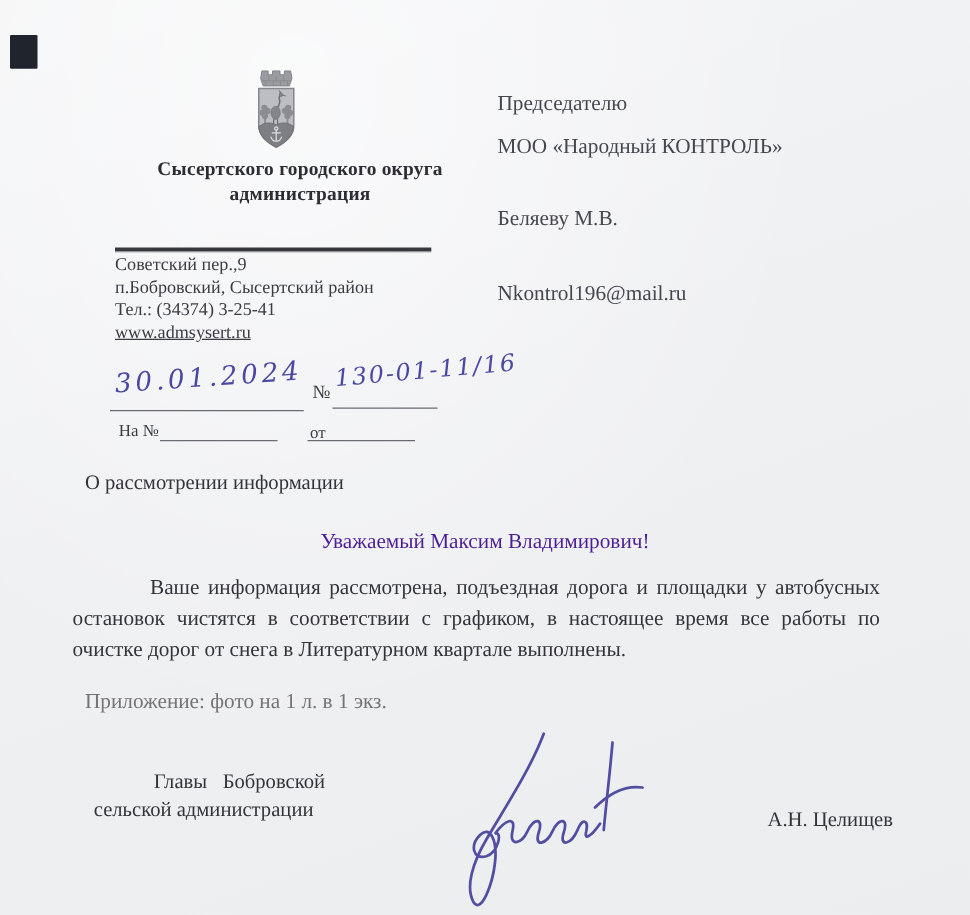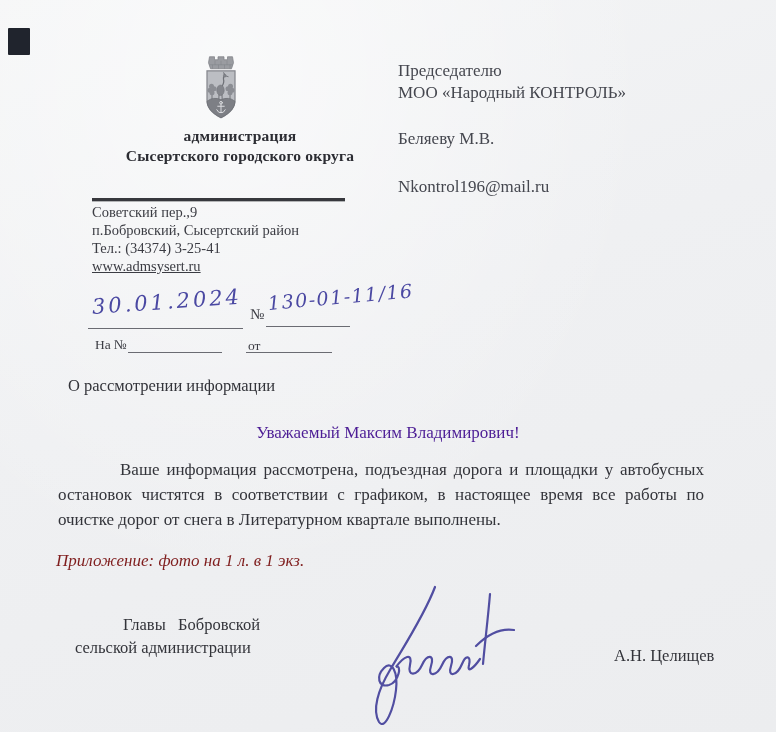--- a/index.html
+++ b/index.html
@@ -56,34 +56,34 @@
     transform: rotate(-5deg); transform-origin: left center;
   }
   .num-line { left: 266px; top: 326px; width: 84px; height: 1px; background: #6a6b72; }
   .reply-row { left: 95px; top: 337px; font-size: 13.5px; color: #3b3c43; }
   .reply-line1 { left: 128px; top: 352px; width: 94px; height: 1px; background: #6a6b72; }
   .reply-ot { left: 228px; top: 338px; font-size: 13.5px; color: #3b3c43; margin-left: 20px; }
   .reply-line2 { left: 246px; top: 352px; width: 86px; height: 1px; background: #6a6b72; }
 
   
   .recipient { left: 398px; top: 60px; width: 360px; font-size: 17px; color: #45474f; }
-  .recipient .r-line { line-height: 22px; }
+  .recipient .r-line { line-height: 22px; margin-top: 12px; }
   .recipient .gap-s { height: 24px; }
   .recipient .gap-l { height: 26px; }
 
   
   .subject { left: 68px; top: 376px; font-size: 16.5px; color: #33343a; }
   .salutation { left: 0; top: 423px; width: 776px; text-align: center; font-size: 17px; color: #4c1d95; }
   .body-par {
     left: 58px; top: 457px; width: 646px;
     font-size: 17px; line-height: 25px;
     text-align: justify; text-indent: 62px;
     color: #33343a;
   }
-  .attachment { left: 56px; top: 551px; font-size: 17px; color: #7f1d1d; font-style: italic; }
+  .attachment { left: 68px; top: 551px; font-size: 17px; color: #737373; }
 
   
   .sig-title { left: 75px; top: 614px; font-size: 16.5px; line-height: 22.5px; color: #33343a; }
   .sig-title .pre { white-space: pre; margin-left: 48px; }
   .sig-name { left: 614px; top: 646px; font-size: 16.5px; color: #33343a; }
   .signature { left: 338px; top: 584px; width: 190px; height: 148px; }
   .signature svg { width: 100%; height: 100%; }
 </style>
 </head>
 <body>
@@ -137,22 +137,22 @@
     <g stroke="#dcdde0" fill="none" stroke-width="2" stroke-linecap="round">
       <circle cx="50" cy="97" r="2.6"></circle>
       <line x1="50" y1="99.5" x2="50" y2="116"></line>
       <line x1="43.5" y1="104" x2="56.5" y2="104"></line>
       <path d="M41.5 111 q3.5 7.5 8.5 6 M58.5 111 q-3.5 7.5 -8.5 6"></path>
     </g>
   </svg>
 </div>
 
 <div class="abs org-name">
+  <div>Сысертского городского округа</div>
   <div>администрация</div>
-  <div>Сысертского городского округа</div>
 </div>
 
 <div class="abs rule"></div>
 
 <div class="abs address">
   <div>Советский пер.,9</div>
   <div>п.Бобровский, Сысертский район</div>
   <div>Тел.: (34374) 3-25-41</div>
   <div class="site">www.admsysert.ru</div>
 </div>

